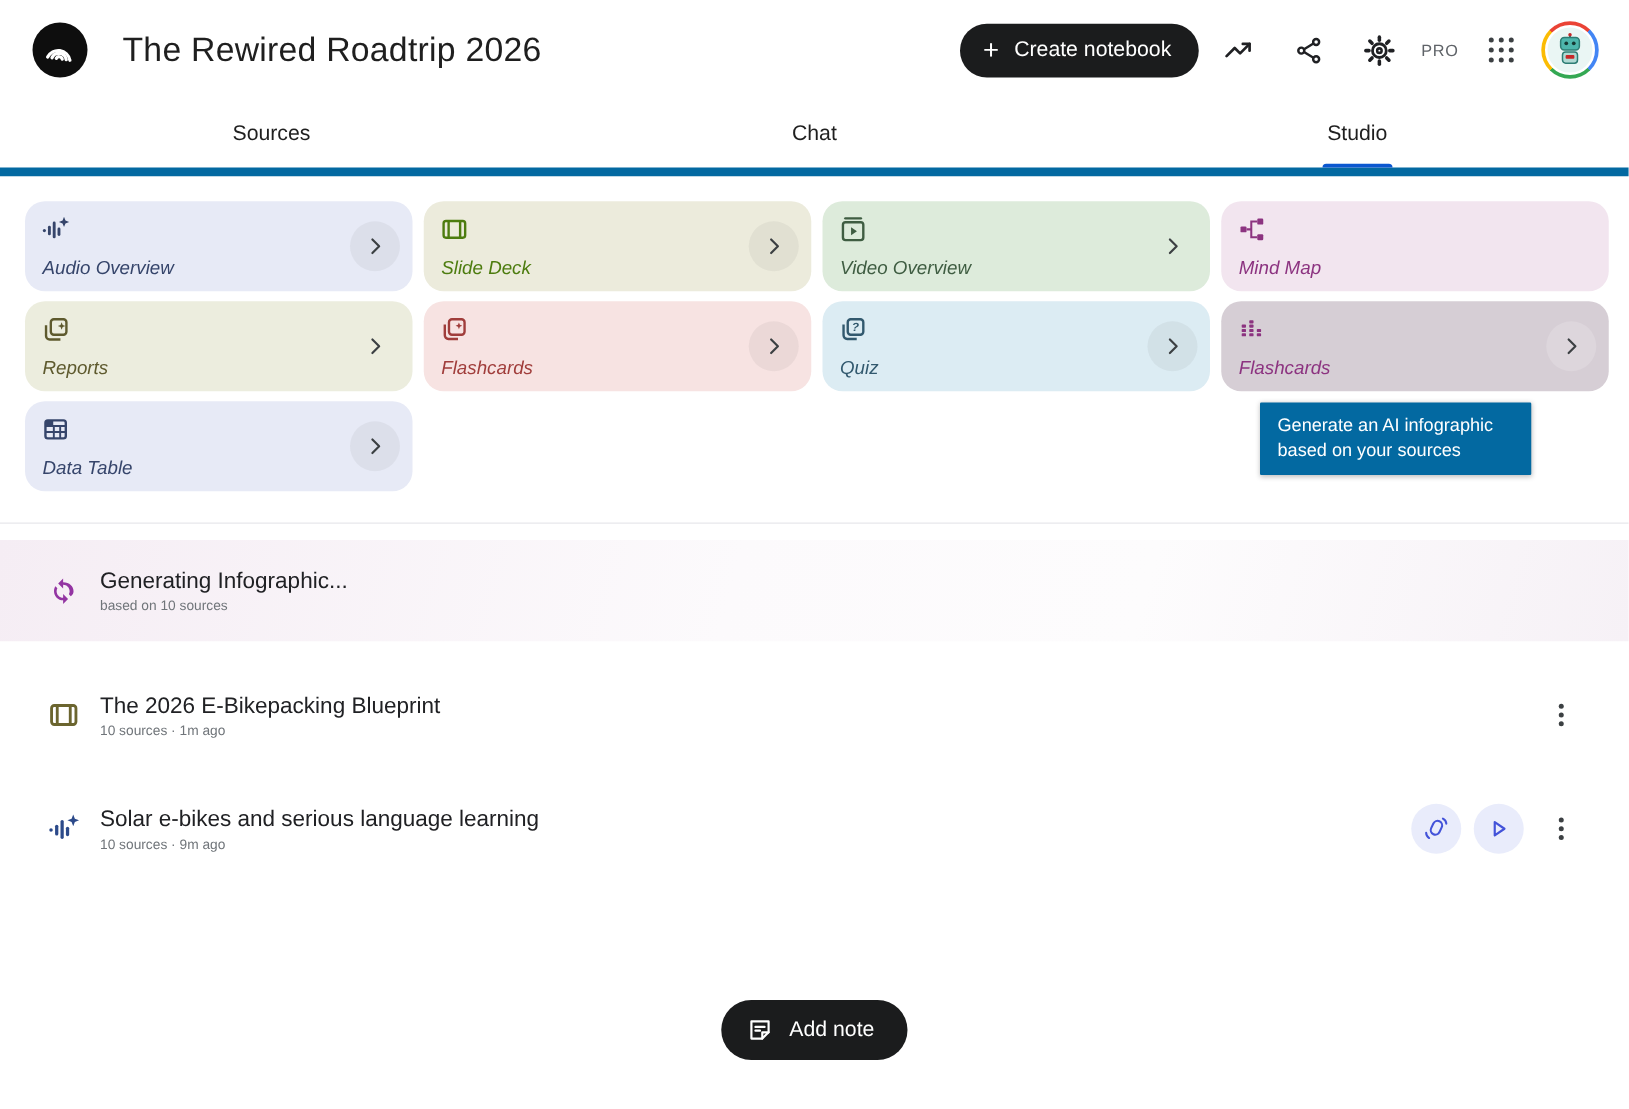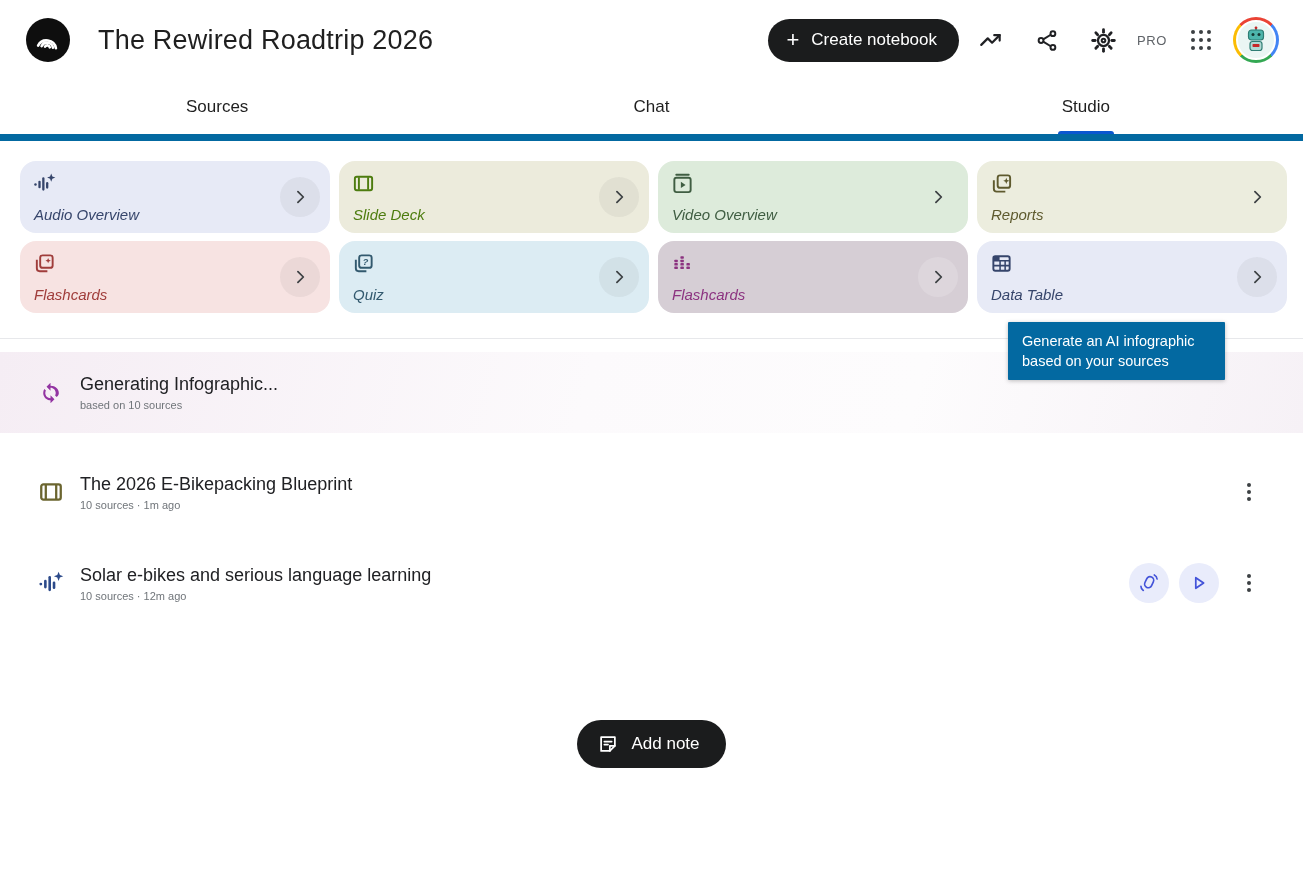--- a/index.html
+++ b/index.html
@@ -213,20 +213,36 @@
       </svg>
     </span>
     <span class="card-label">Video Overview</span>
     <span class="chev">
       <svg width="20" height="20" viewBox="0 0 24 24">
           <path d="M9.5 5.5 L16 12 L9.5 18.5" fill="none" stroke="#3c4043" stroke-width="2.1" stroke-linecap="round" stroke-linejoin="round"></path>
         </svg>
     </span>
   </div>
 
+  <div class="card" style="background: rgb(242, 229, 239); color: rgb(140, 51, 128);">
+    <span class="card-icon">
+      <svg width="23" height="23" viewBox="0 0 24 24">
+        <g fill="currentColor">
+          <rect x="2.5" y="9.5" width="5" height="5" rx="1"></rect>
+          <rect x="16.5" y="3" width="5" height="5" rx="1"></rect>
+          <rect x="16.5" y="16" width="5" height="5" rx="1"></rect>
+        </g>
+        <g fill="none" stroke="currentColor" stroke-width="1.7">
+          <path d="M7.5 12 H11.5 M11.5 12 V5.5 H16.5 M11.5 12 V18.5 H16.5"></path>
+        </g>
+      </svg>
+    </span>
+    <span class="card-label">Mind Map</span>
+
+  </div>
 
   <div class="card" style="background: rgb(236, 237, 222); color: rgb(94, 90, 46);">
     <span class="card-icon">
       <svg width="23" height="23" viewBox="0 0 24 24" fill="none" stroke="currentColor" stroke-width="2">
         <path d="M4 8.5 V17.5 a3 3 0 0 0 3 3 H16"></path>
         <rect x="8" y="3.5" width="13" height="13" rx="2.5"></rect>
         <path d="M17 6 l0.9 2.3 2.3 0.9 -2.3 0.9 -0.9 2.3 -0.9 -2.3 -2.3 -0.9 2.3 -0.9 z" fill="currentColor" stroke="none"></path>
       </svg>
     </span>
     <span class="card-label">Reports</span>
@@ -353,21 +369,21 @@
       <svg width="26" height="26" viewBox="0 0 24 24" fill="currentColor">
         <circle cx="2.6" cy="13" r="1.3"></circle>
         <rect x="5.6" y="9" width="2.4" height="8" rx="1.2"></rect>
         <rect x="9.6" y="5.5" width="2.4" height="14" rx="1.2"></rect>
         <rect x="13.6" y="10.5" width="2.4" height="7" rx="1.2"></rect>
         <path d="M19 1.5 l1.2 3.1 3.1 1.2 -3.1 1.2 -1.2 3.1 -1.2 -3.1 -3.1 -1.2 3.1 -1.2 z"></path>
       </svg>
     </span>
     <div class="a-text">
       <div class="a-title">Solar e-bikes and serious language learning</div>
-      <div class="a-sub">10 sources · 12m ago</div>
+      <div class="a-sub">10 sources · 9m ago</div>
     </div>
     <div class="a-actions">
       <button class="round-action">
         <svg width="22" height="22" viewBox="0 0 24 24">
           <g fill="none" stroke="currentColor" stroke-width="1.8" stroke-linecap="round">
             <rect x="8.2" y="4.8" width="8" height="12.5" rx="4" transform="rotate(25 12 11)"></rect>
             <path d="M3.2 15.5 a5.4 5.4 0 0 0 2.6 4.6"></path>
             <path d="M17.8 3.2 a5.4 5.4 0 0 1 3 4.4"></path>
           </g>
         </svg>

